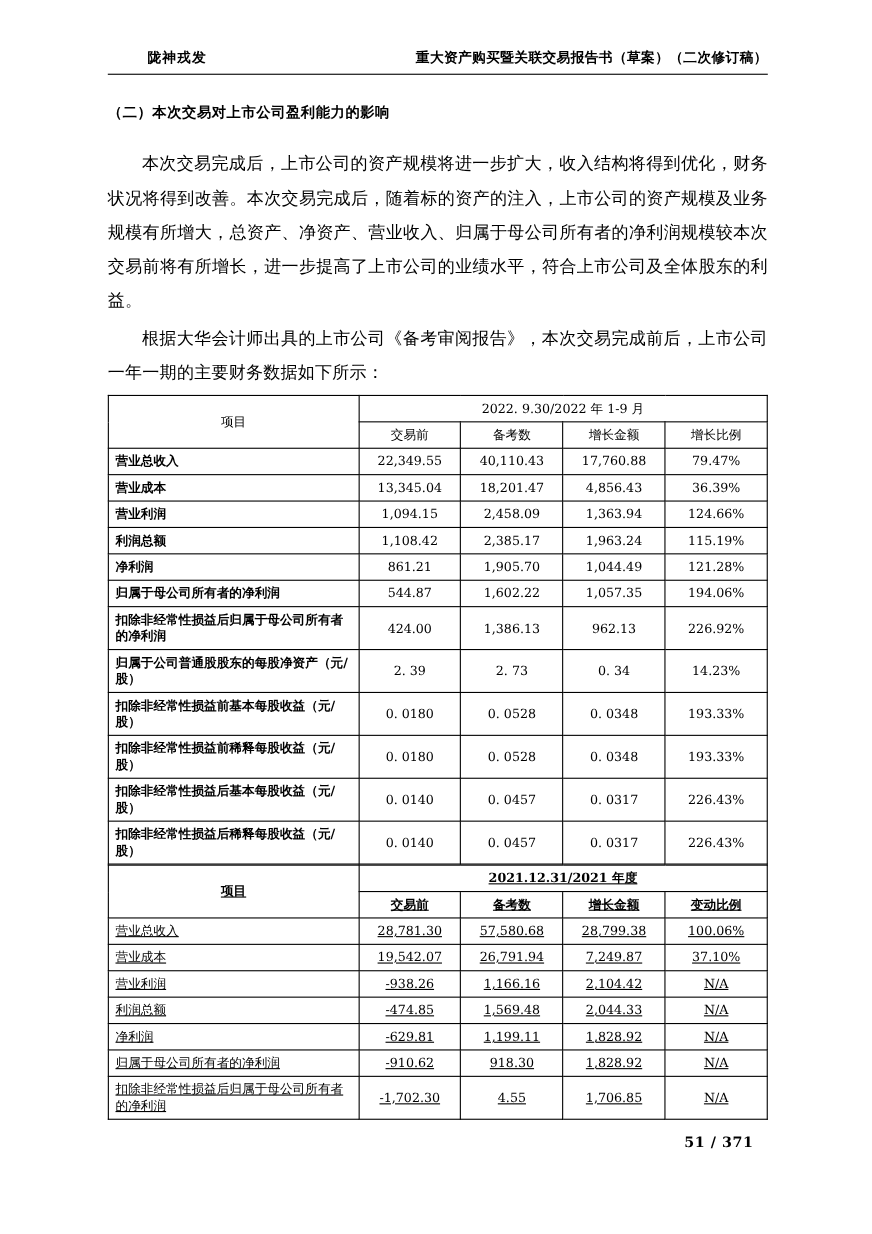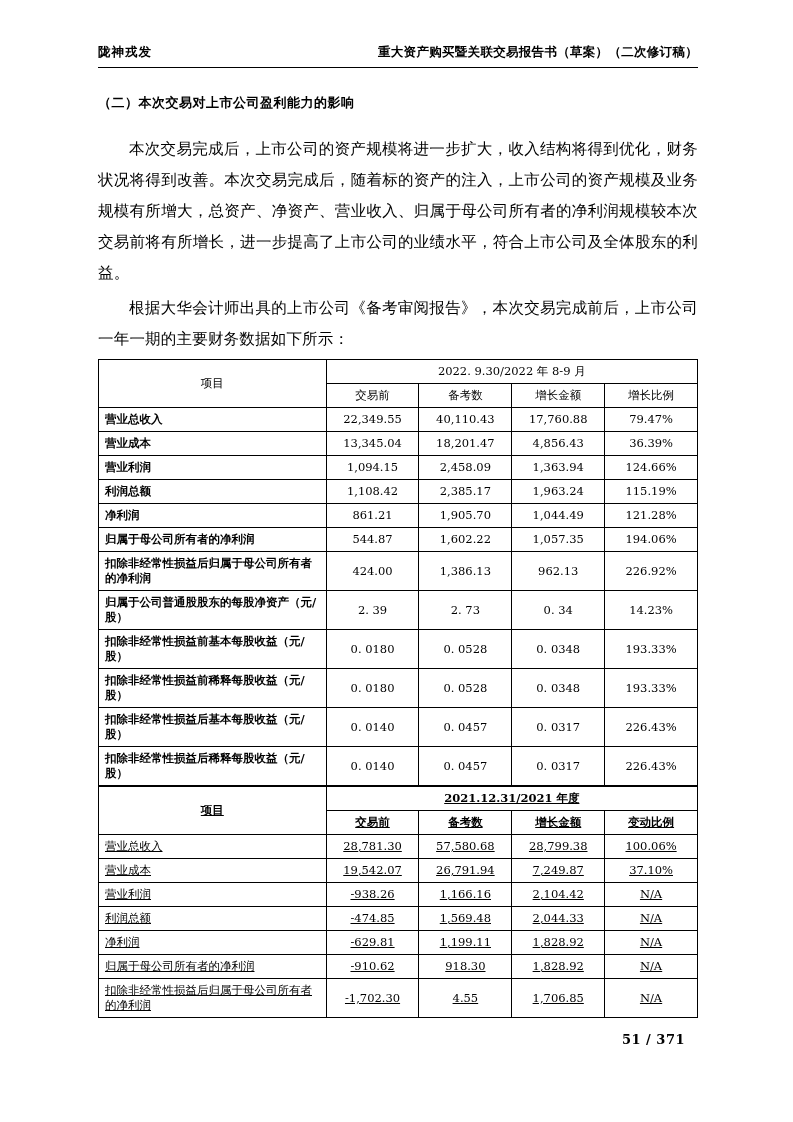--- a/index.html
+++ b/index.html
@@ -24,20 +24,21 @@
     top: 44px;
     width: 600px;
   }
   .header-row {
     display: flex;
     justify-content: space-between;
     align-items: center;
     font-size: 12.5px;
     font-weight: bold;
     padding-bottom: 6px;
+    margin-left: 36px;
   }
   .header-left { letter-spacing: 1px; }
   .header-right { letter-spacing: 0.3px; }
   .header-rule {
     border-bottom: 1.4px solid #000;
     margin-bottom: 14px;
   }
   p.body {
     font-size: 15.5px;
     line-height: 31px;
@@ -117,21 +118,21 @@
       <colgroup>
         <col class="col-item">
           <col class="col-num">
           <col class="col-num">
           <col class="col-num">
           <col class="col-num">
       </colgroup>
       <tbody id="t1body">
         <tr>
           <td rowspan="2">项目</td>
-          <td colspan="4" class="spanhead">2022. 9.30/2022 年 8-9 月</td>
+          <td colspan="4" class="spanhead">2022. 9.30/2022 年 1-9 月</td>
         </tr>
         <tr>
           <td>交易前</td>
           <td>备考数</td>
           <td>增长金额</td>
           <td>增长比例</td>
         </tr>
       <tr>
             <td class="label">营业总收入</td>
             <td>22,349.55</td>

